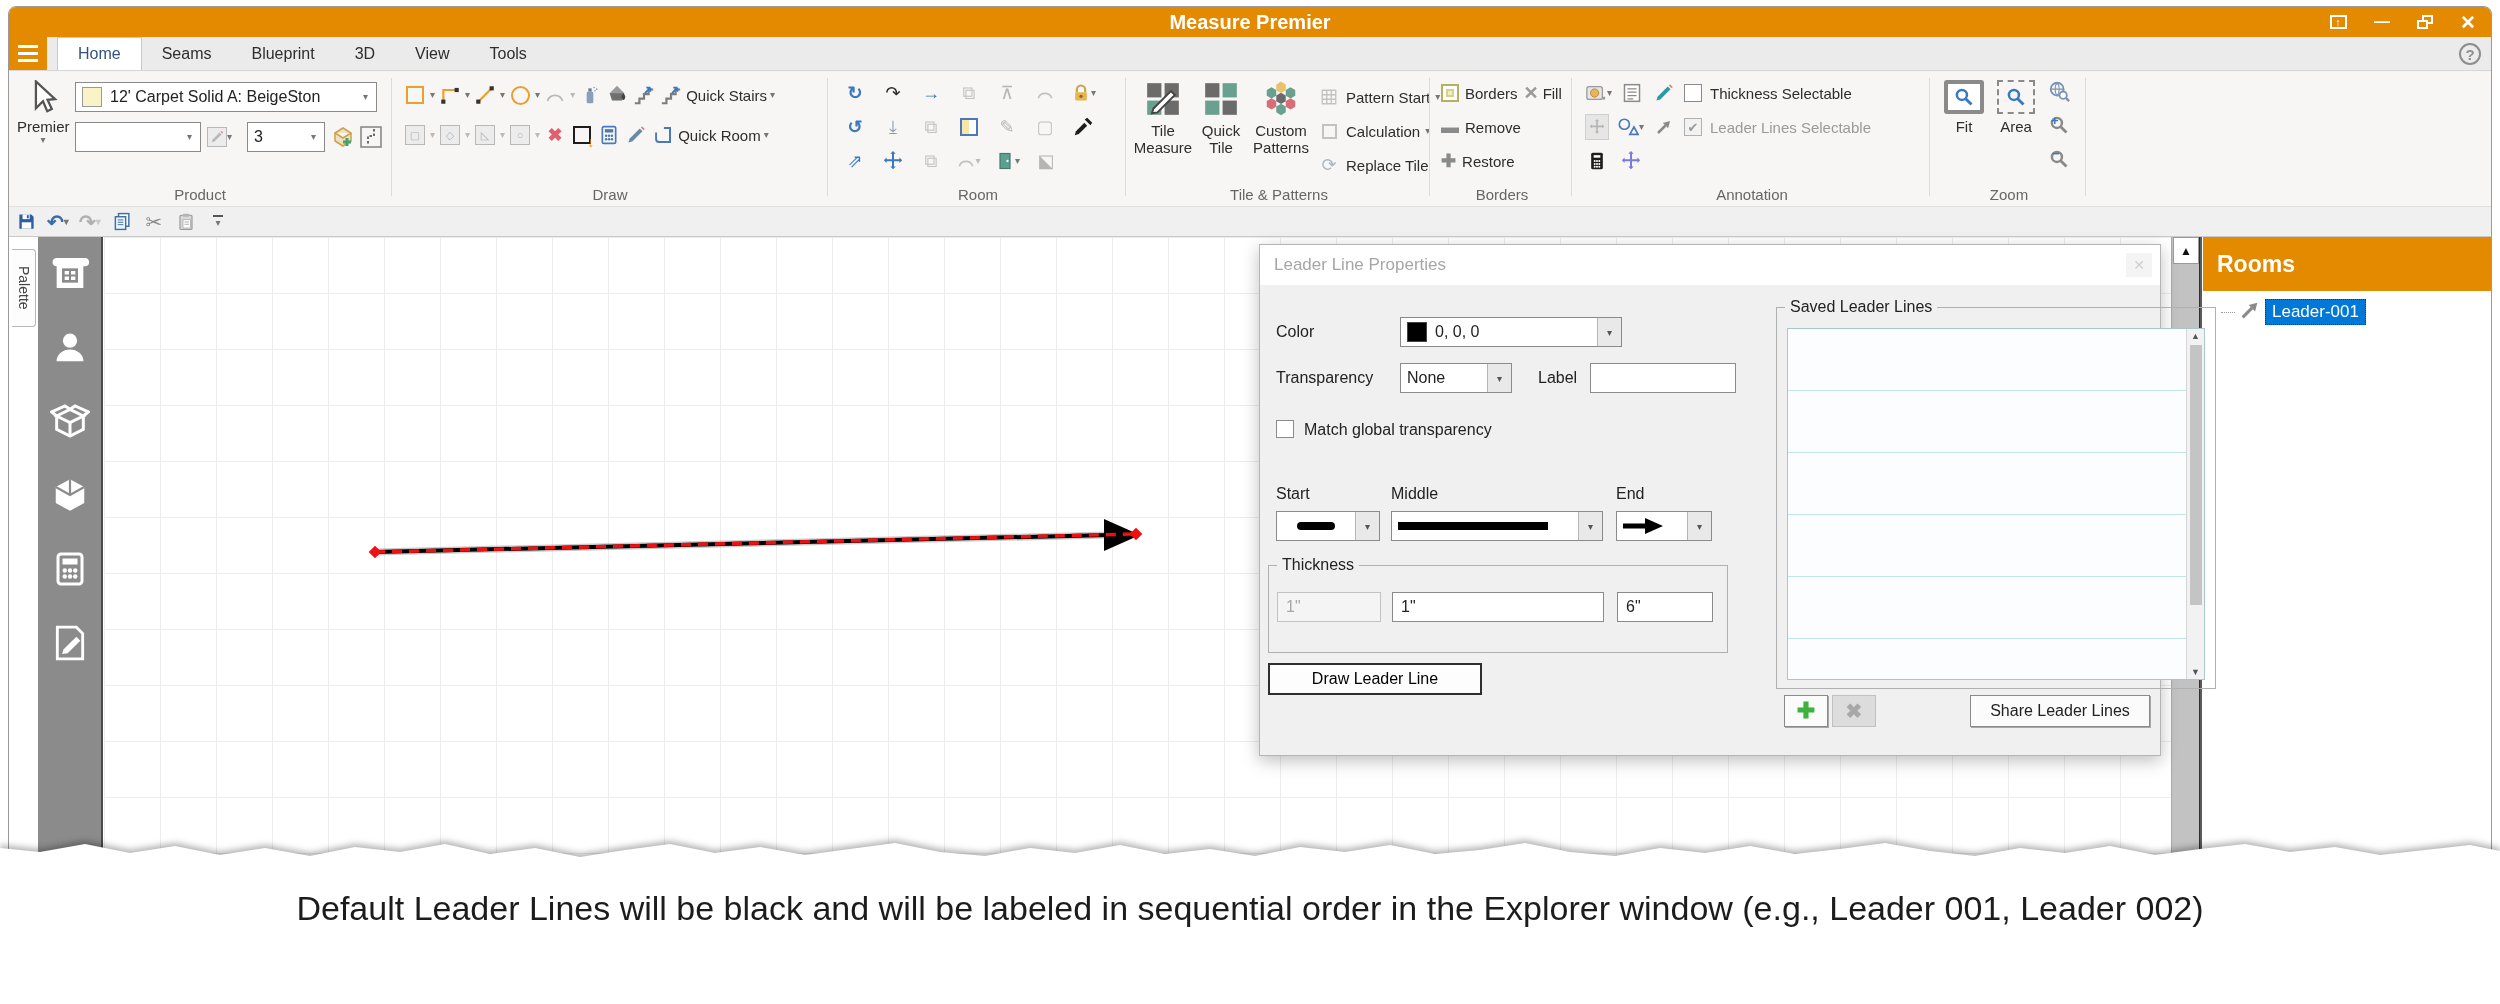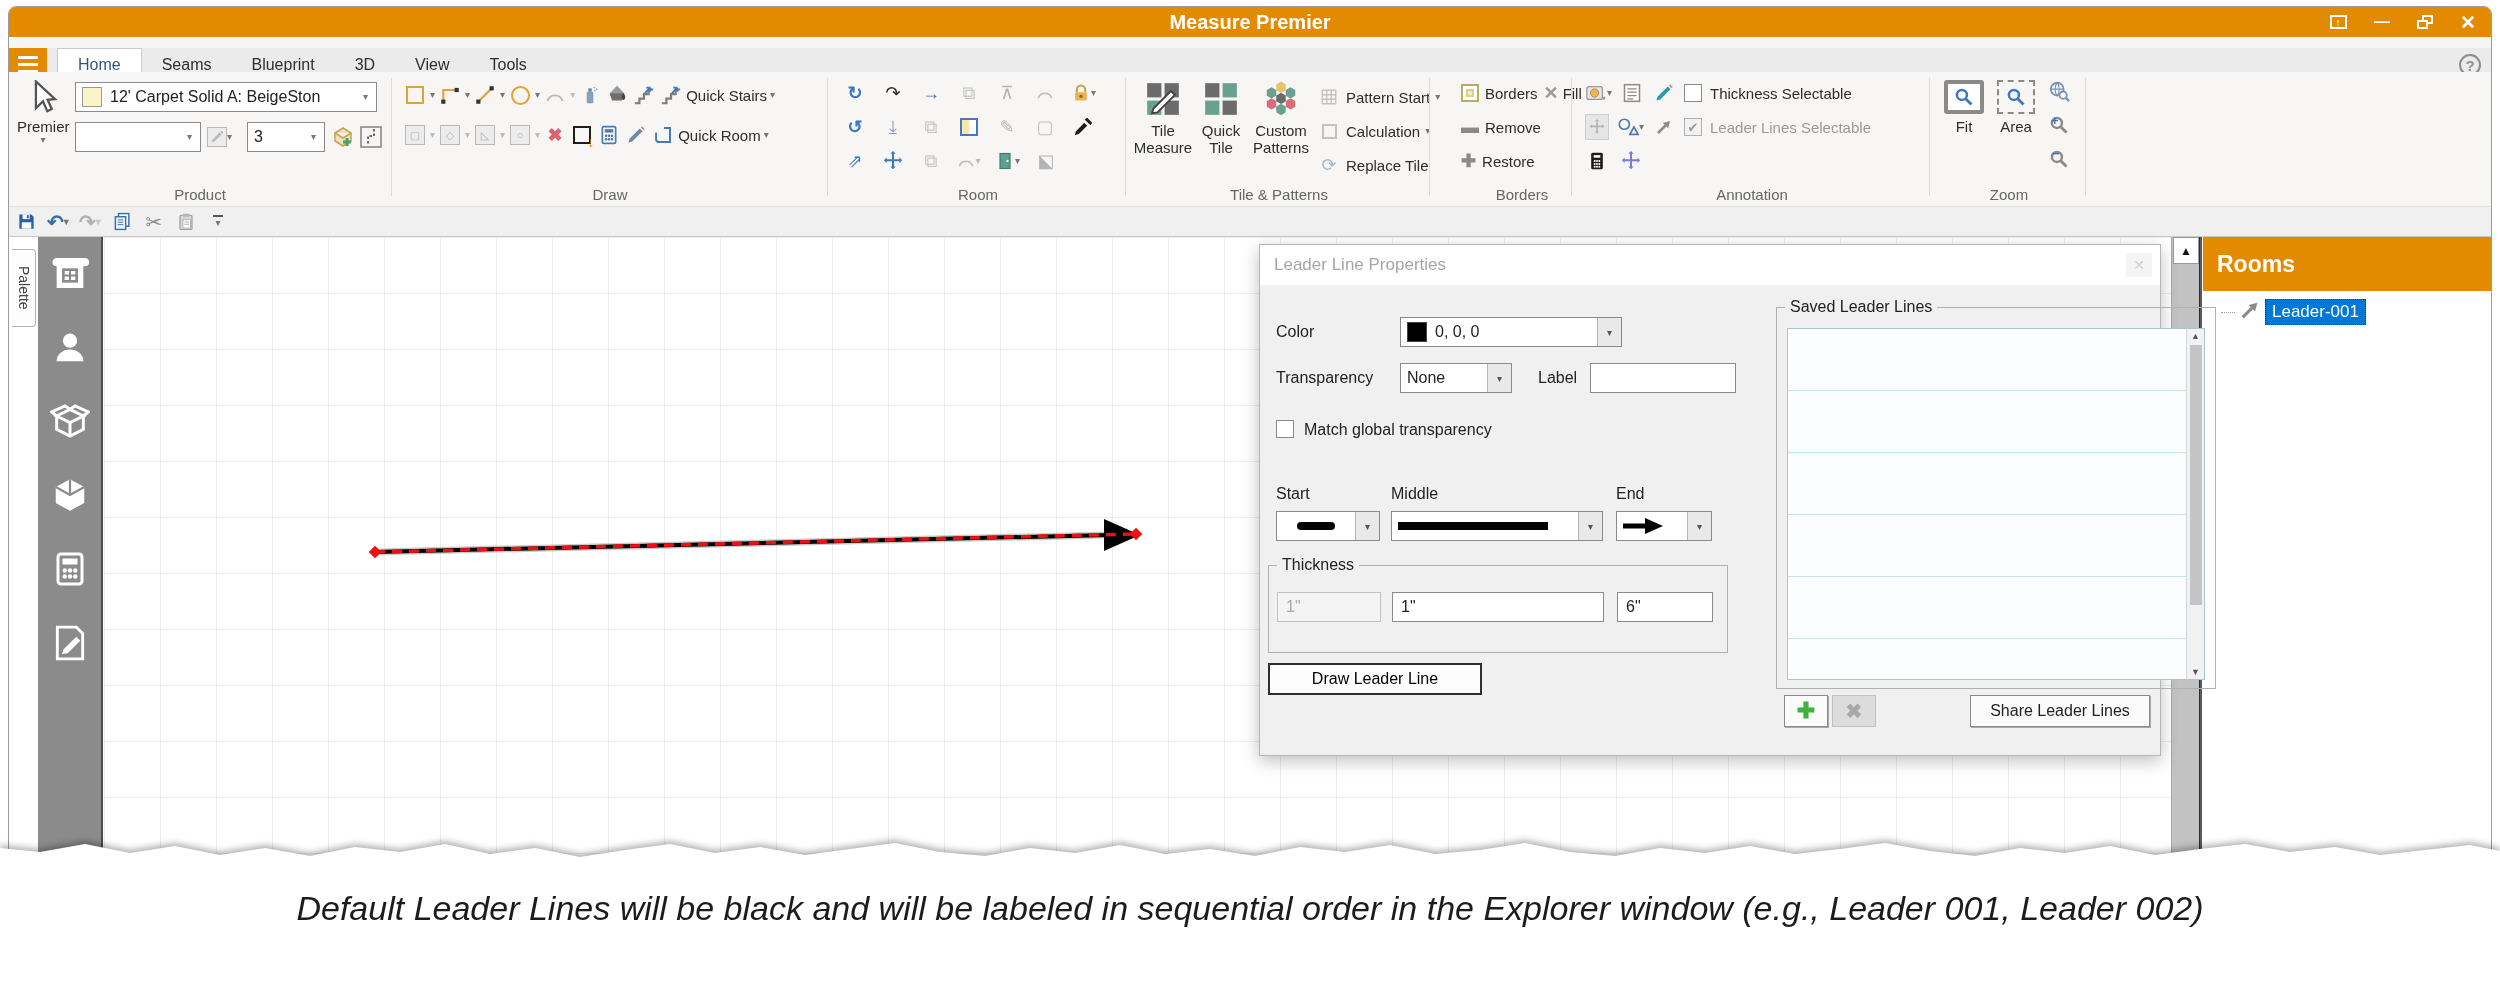--- a/index.html
+++ b/index.html
@@ -10,21 +10,21 @@
   .titlebar{position:absolute;left:0;top:0;right:0;height:30px;background:#e38a00;display:flex;align-items:center;justify-content:center;}
   .title{color:#fff;font-weight:bold;font-size:20px;}
   .winbtns{position:absolute;right:14px;top:0;height:30px;display:flex;align-items:center;gap:26px;color:#fff;}
   .wb{width:18px;height:18px;display:flex;align-items:center;justify-content:center;font-size:16px;font-weight:bold;color:#fff;cursor:default;}
   .pinbox{width:17px;height:14px;border:2px solid #fff;display:flex;align-items:center;justify-content:center;font-size:11px;font-weight:bold;}
   .restore{position:relative;width:16px;height:14px;}
   .restore i{position:absolute;width:11px;height:9px;border:2px solid #fff;background:transparent;}
   .restore i:first-child{right:0;top:0;}
   .restore i:last-child{left:0;bottom:0;background:#e38a00;}
   
-  .tabrow{position:absolute;left:0;top:41px;right:0;height:34px;background:#ebebeb;border-bottom:1px solid #d6d6d6;display:flex;align-items:stretch;}
+  .tabrow{position:absolute;left:0;top:30px;right:0;height:34px;background:#ebebeb;border-bottom:1px solid #d6d6d6;display:flex;align-items:stretch;}
   .hamburger{width:38px;background:#e38a00;display:flex;flex-direction:column;align-items:center;justify-content:center;gap:4px;}
   .hamburger i{width:20px;height:3px;background:#fff;}
   .tab{padding:0 20px;display:flex;align-items:center;font-size:16px;color:#2d2d2d;}
   .tab.sel{background:#fff;border:1px solid #c9c9c9;border-bottom:none;color:#31537e;margin-left:10px;}
   .help{position:absolute;right:10px;top:6px;width:22px;height:22px;border:2px solid #8d8d8d;border-radius:50%;color:#8d8d8d;font-size:15px;font-weight:bold;display:flex;align-items:center;justify-content:center;}
   
   .ribbon{position:absolute;left:0;top:65px;right:0;height:134px;background:#f7f6f5;}
   .grp{position:absolute;top:0;height:134px;}
   .grp-label{position:absolute;bottom:3px;left:0;right:0;text-align:center;font-size:15px;color:#666;}
   .vsep{position:absolute;top:6px;height:118px;width:1px;background:#dcdcdc;}
@@ -70,21 +70,21 @@
   .dinput:disabled{background:#f4f4f4;color:#a8a8a8;border-color:#c2c2c2;}
   .groupbox{position:absolute;border:1px solid #b0b0b0;}
   .gb-label{position:absolute;top:-10px;left:8px;background:#f0f0f0;padding:0 5px;font-size:16px;color:#222;}
   .winbtn2{position:absolute;background:#fbfbfb;border:1px solid #8a8a8a;font-size:16px;color:#222;display:flex;align-items:center;justify-content:center;box-shadow:1px 1px 0 #a8a8a8;}
   .savedlist{position:absolute;left:10px;top:20px;right:10px;bottom:90px;background:#fcfdfe;border:1px solid #a9c6ce;}
   .slrow{height:62px;border-bottom:1px solid #c2e4ec;}
   .slscroll{position:absolute;right:0;top:0;bottom:0;width:18px;background:#f2f2f2;border-left:1px solid #d5d5d5;display:flex;flex-direction:column;align-items:center;justify-content:space-between;font-size:9px;color:#555;padding:2px 0;}
   .slthumb{width:12px;flex:0 0 260px;background:#c4c4c4;margin-top:4px;}
   
   .torn{position:absolute;left:0;top:826px;width:2500px;height:60px;pointer-events:none;}
-  .caption{position:absolute;left:0;top:880px;width:2500px;display:flex;justify-content:center;font-style:italic;}
+  .caption{position:absolute;left:0;top:880px;width:2500px;display:flex;justify-content:center;}
   .caption p{max-width:2170px;text-align:center;font-size:34px;line-height:1.7;color:#1c1c1c;}
   svg.defs{position:absolute;width:0;height:0;}
 </style>
 </head>
 <body>
 
 <svg class="defs" xmlns="http://www.w3.org/2000/svg">
  <defs>
   <symbol id="sym-cursor" viewBox="0 0 24 24">
         <path d="M7 1 L7 20 L12 15 L15 22 L18.2 20.5 L15.2 14 L20.5 13.5 Z" fill="#fff" stroke="#555" stroke-width="1.6"></path>
@@ -541,21 +541,21 @@
           <span class="car">▾</span>
       </div>
       <div class="row" style="left:186px;top:80px;gap:5px;">
         <span class="tbtn glyph" style="color:#a8b8c8;">⟳</span>
         <span class="lbl15">Replace Tile</span>
       </div>
       <div class="grp-label">Tile &amp; Patterns</div>
     </div>
     <div class="vsep" style="left:1420px;"></div>
 
-    <div class="grp" style="left:1426px;width:134px;margin-left:20px;">
+    <div class="grp" style="left:1426px;width:134px;">
       <div class="row" style="left:6px;top:12px;gap:6px;">
         <span style="display:flex;align-items:center;gap:6px;">
           <span style="width:18px;height:18px;border:2px solid #b8ae60;background:#f2ecc0;box-shadow:inset 0 0 0 3px #fff,inset 0 0 0 5px #d8d090;"></span>
           <span class="lbl15">Borders</span>
         </span>
         <span style="display:flex;align-items:center;gap:4px;">
           <span class="glyph" style="color:#9a9a9a;font-weight:bold;">✕</span>
           <span class="lbl15">Fill</span>
         </span>
       </div>

